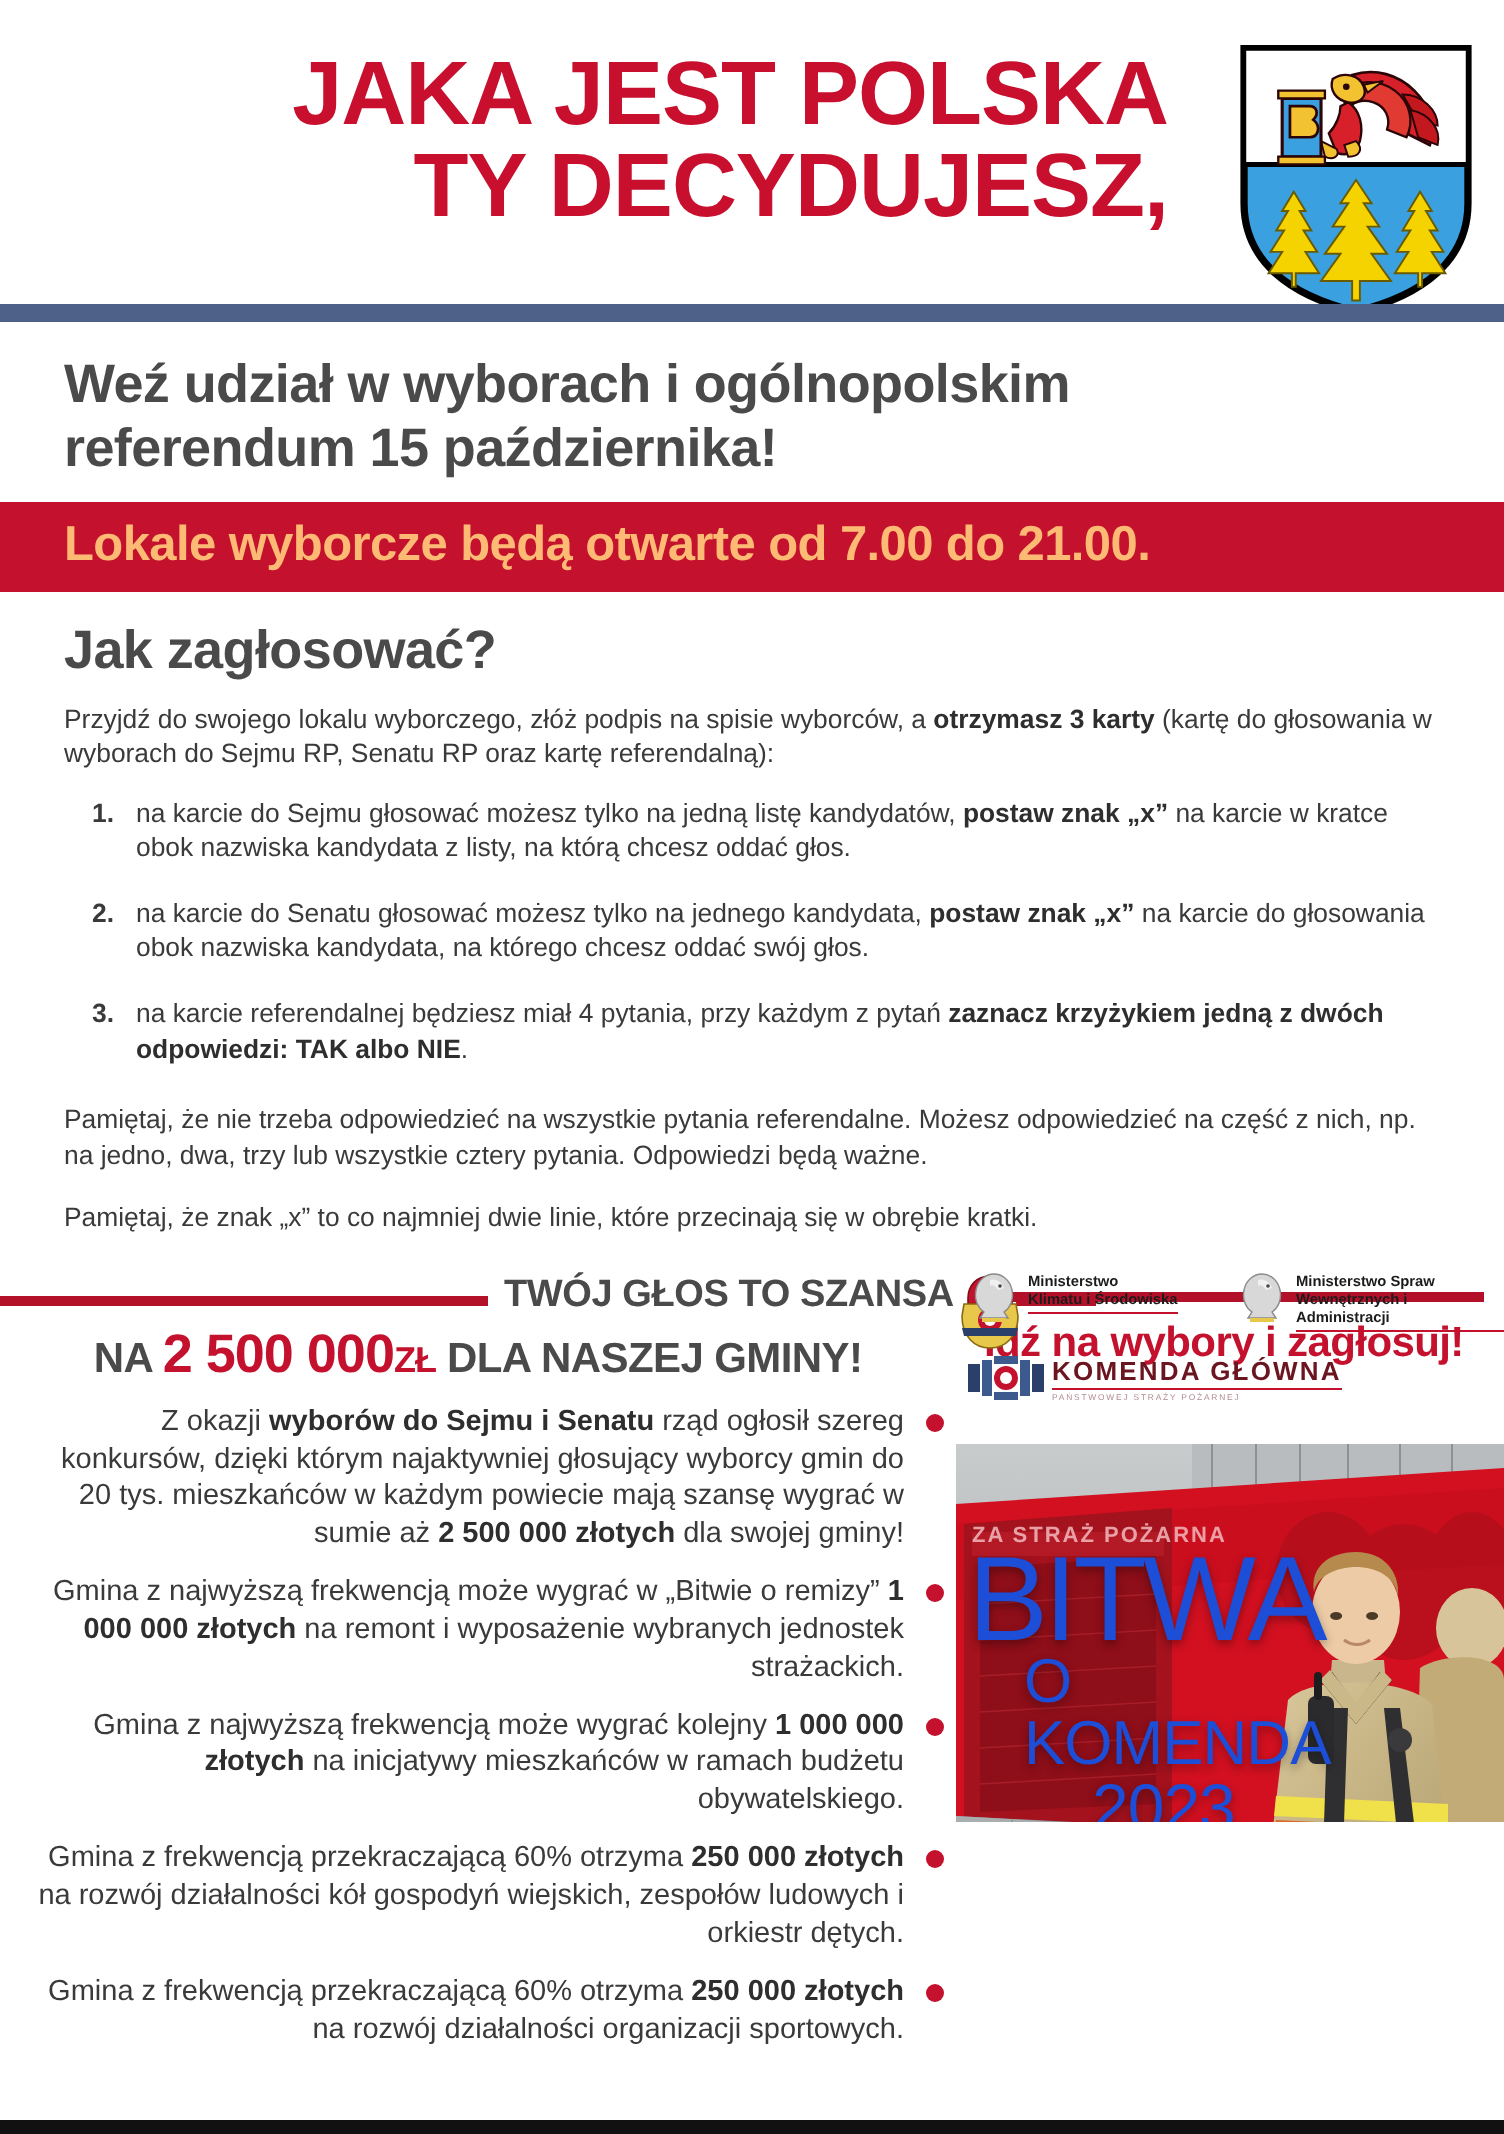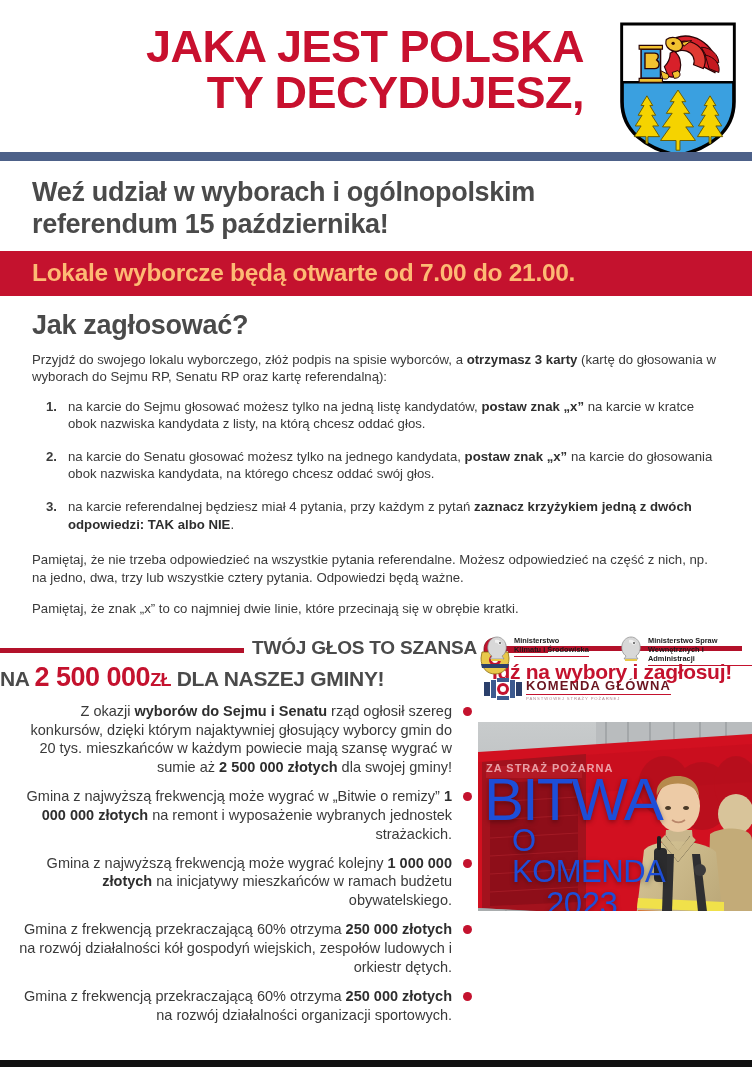--- a/index.html
+++ b/index.html
@@ -151,21 +151,21 @@
     font-weight: bold;
     color: #4a4a4a;
     letter-spacing: -0.2px;
     white-space: nowrap;
   }
   .ph-line2 {
     position: absolute;
     left: 0;
     top: 30px;
     width: 478px;
-    text-align: left;
+    text-align: center;
     font-size: 21px;
     font-weight: bold;
     color: #4a4a4a;
     letter-spacing: -0.3px;
     white-space: nowrap;
   }
   .ph-line2 .amount {
     color: #c4122e;
     font-size: 27px;
     letter-spacing: -0.5px;

